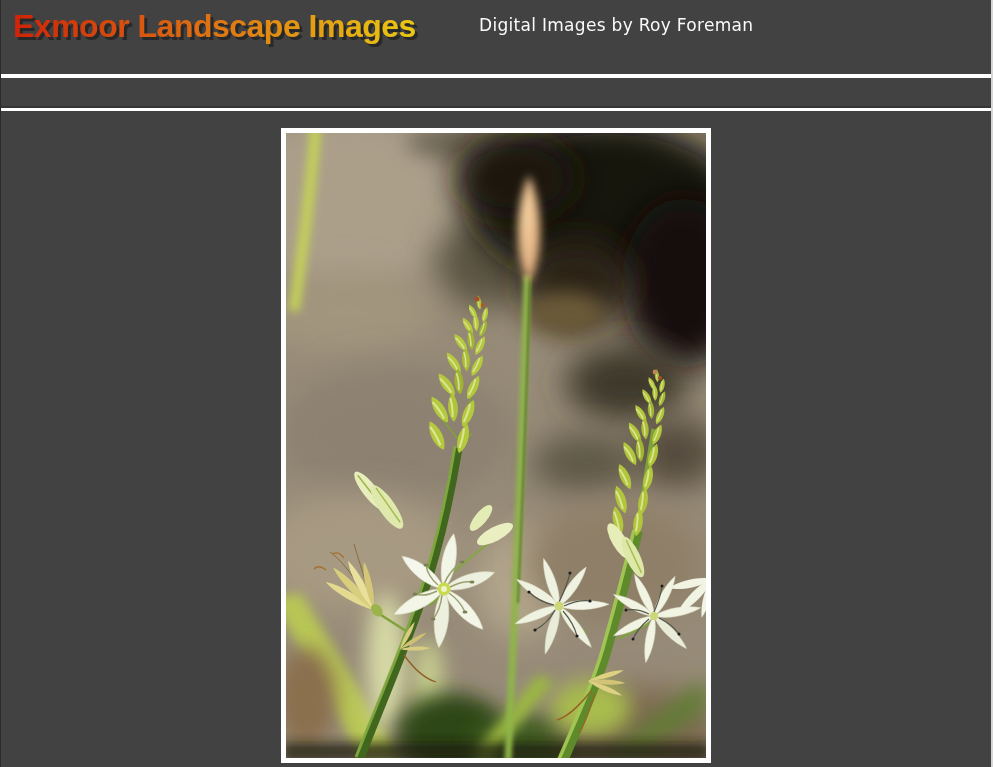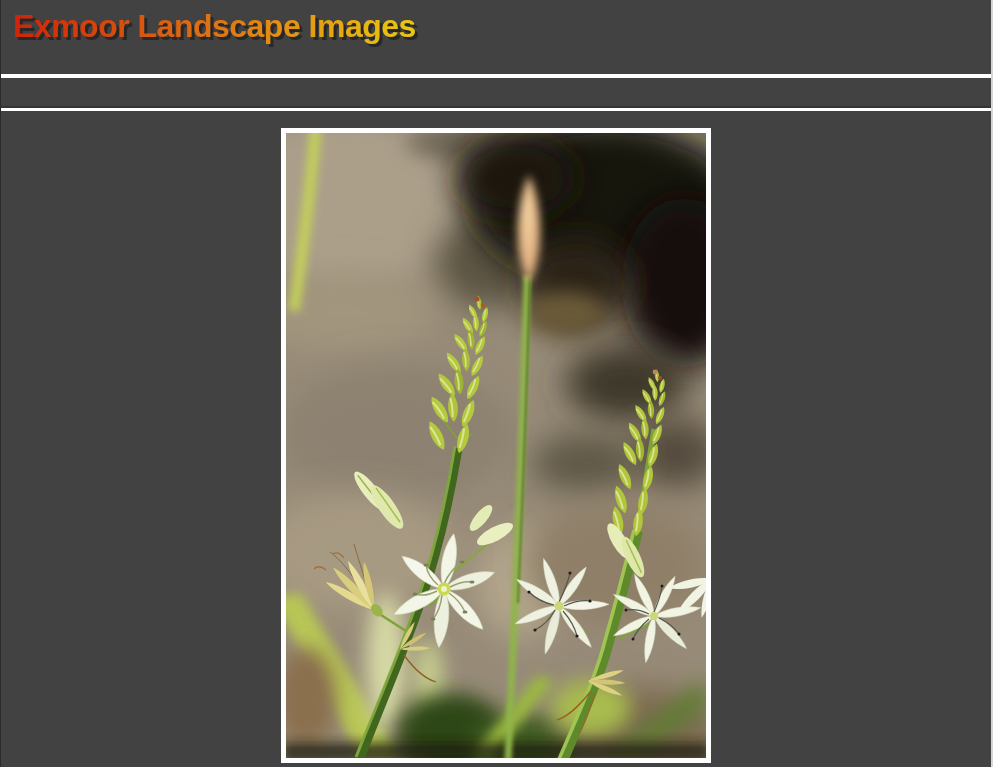--- a/index.html
+++ b/index.html
@@ -29,20 +29,21 @@
       <defs>
         <linearGradient id="titleGrad" x1="0" y1="0" x2="1" y2="0">
           <stop offset="0" stop-color="#cf2308"></stop>
           <stop offset="0.5" stop-color="#df7413"></stop>
           <stop offset="1" stop-color="#eac911"></stop>
         </linearGradient>
       </defs>
       <text class="title-text title-shadow" x="15" y="40">Exmoor Landscape Images</text>
       <text class="title-text" x="12" y="37" fill="url(#titleGrad)">Exmoor Landscape Images</text>
     </svg>
+    <div class="subtitle">Digital Images by Roy Foreman</div>
   </header>
 
   <div class="sep"></div>
   <nav class="navbar"></nav>
   <div class="sep sep2"></div>
 
   <main class="content">
     <div class="photo-frame" aria-label="Close-up photograph of two white star-shaped camassia flower spikes with yellow-green bud clusters and an out-of-focus orange bud, against a blurred stone wall and dark shadow background with blurred green foliage below">
       <svg class="photo" width="420" height="625" viewBox="0 0 420 625">
         <defs>

